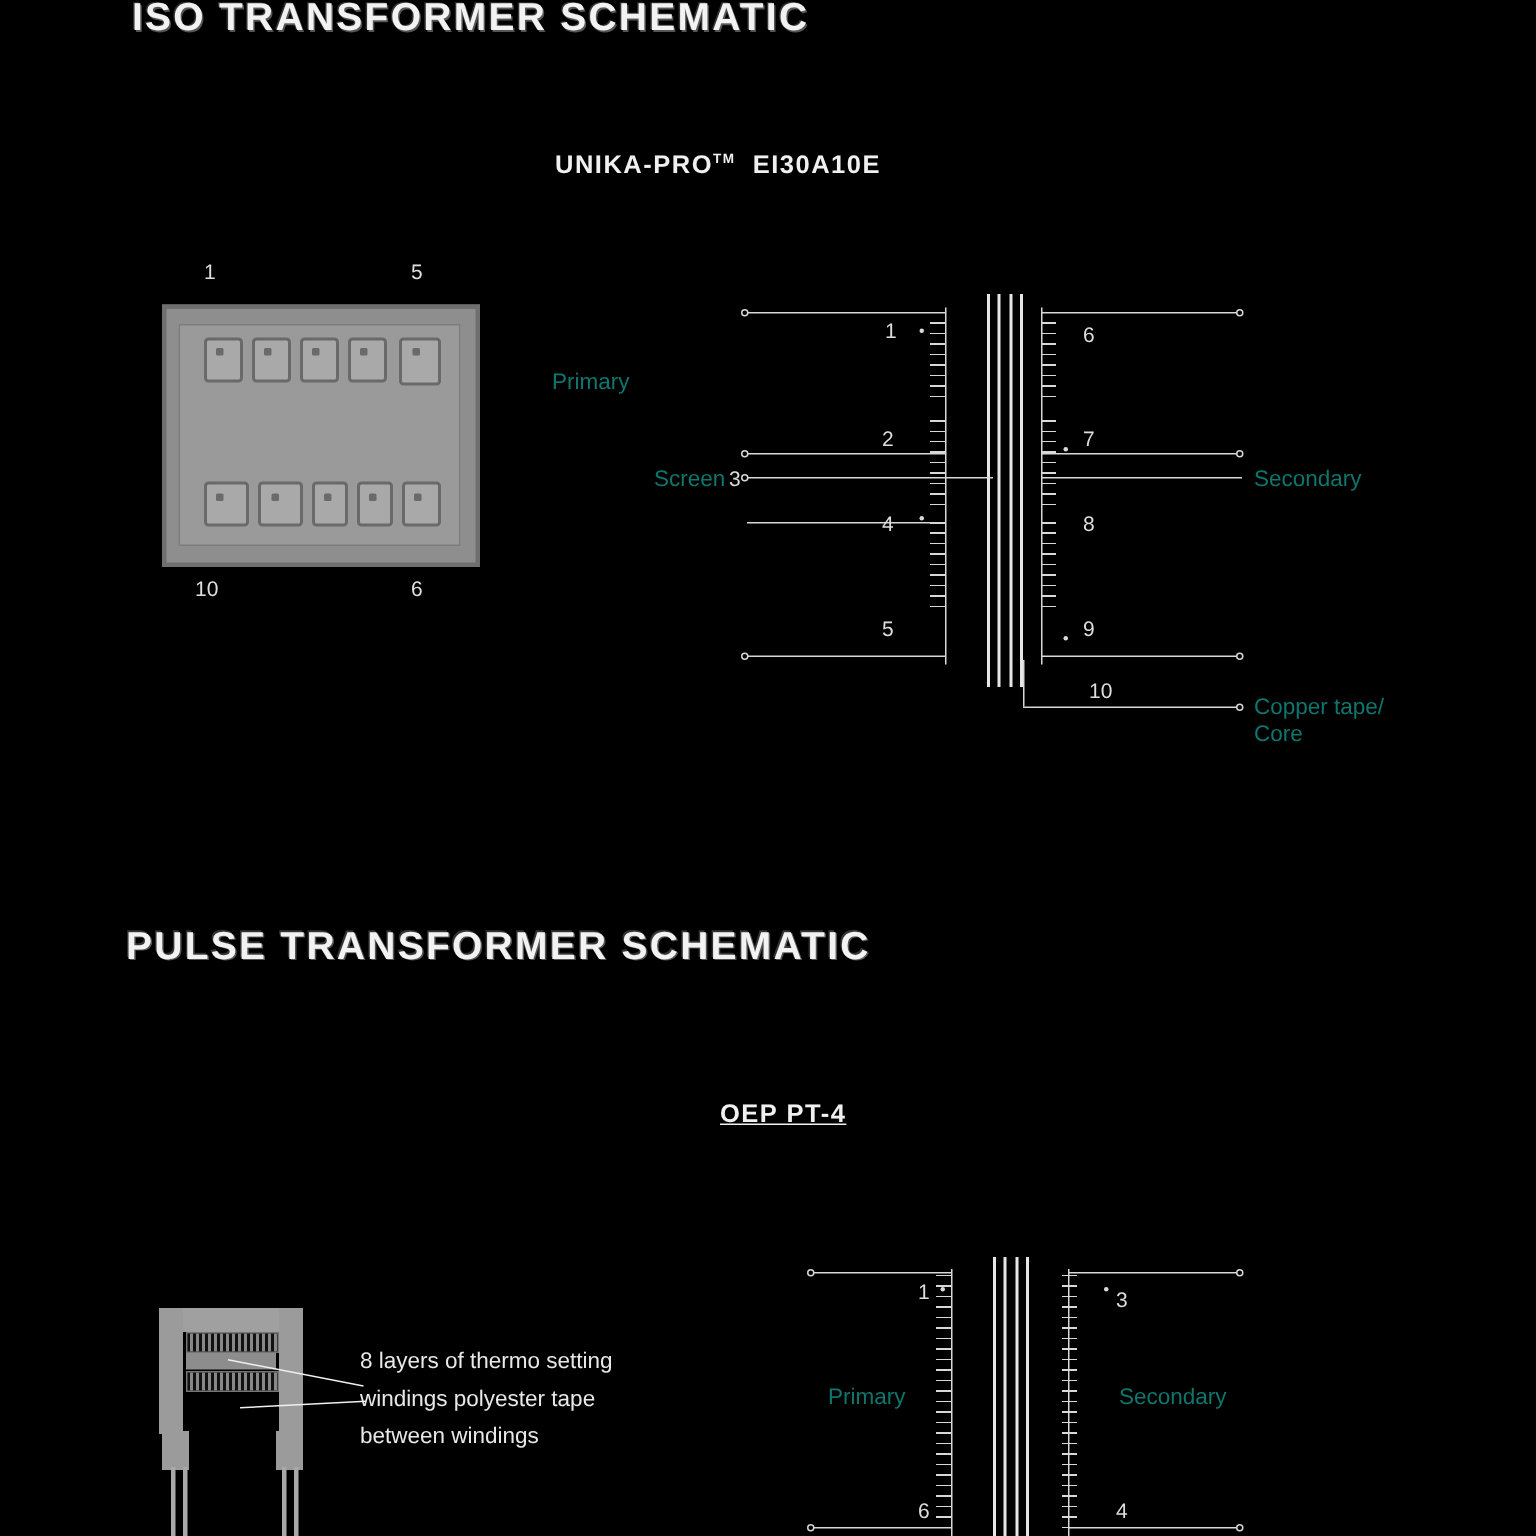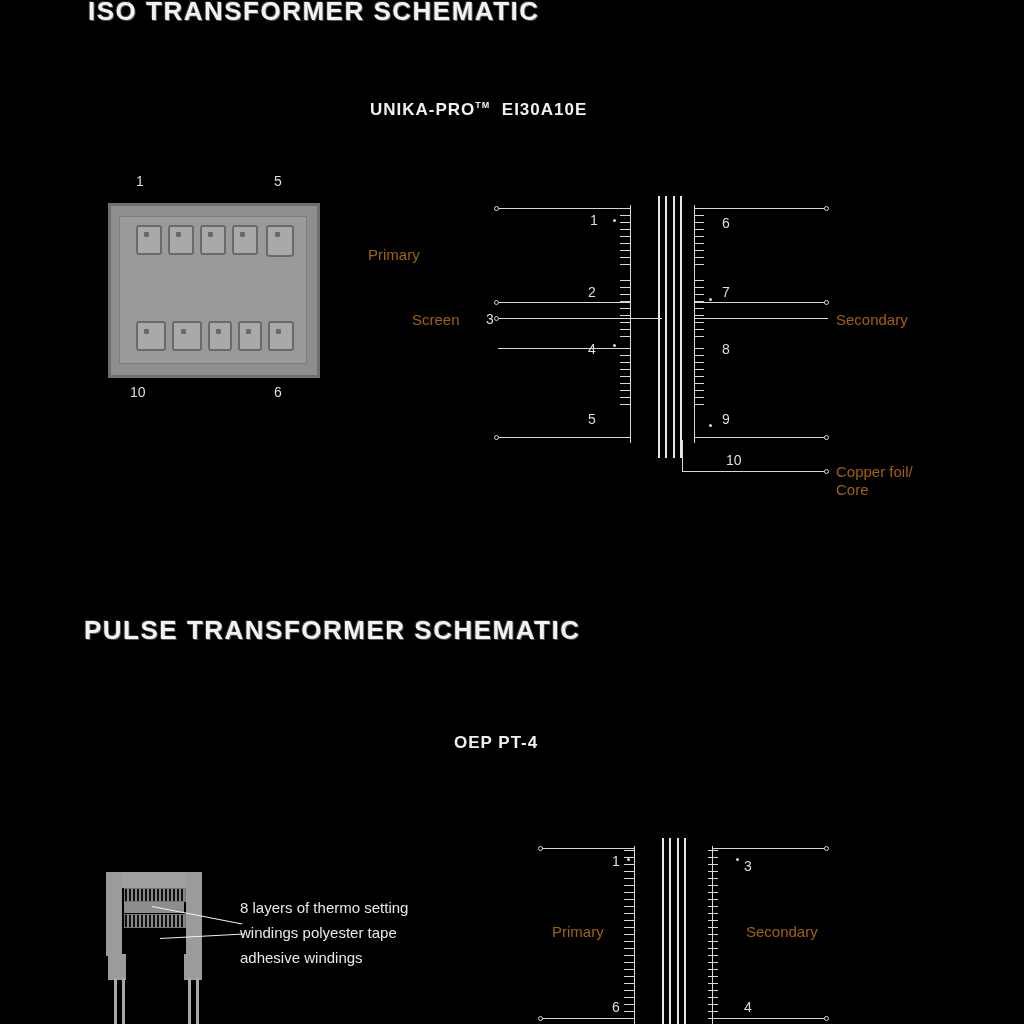--- a/index.html
+++ b/index.html
@@ -31,21 +31,21 @@
     letter-spacing: 1px;
     color: #f0f0f0;
     white-space: nowrap;
   }
   .part-title sup {
     font-size: 9px;
     vertical-align: super;
   }
   .lbl {
     font-size: 15px;
-    color: #a16207;
+    color: #0f766e;
     white-space: nowrap;
   }
   .pinnum {
     font-size: 14px;
     color: #dedede;
     white-space: nowrap;
   }
   .note {
     font-size: 15px;
     color: #e8e8e8;
@@ -186,22 +186,22 @@
         <span class="pin-hole" style="left:6px; top:6px;"></span>
       </div>
     <div class="pin-pad" style="left:148px; top:104px; width:22px; height:26px;">
         <span class="pin-hole" style="left:6px; top:6px;"></span>
       </div>
   </div>
 </div>
 
 <div class="abs lbl" style="left:368px; top:246px;">Primary</div>
 <div class="abs lbl" style="left:836px; top:311px;">Secondary</div>
-<div class="abs lbl" style="left:412px; top:311px;">Screen</div>
-<div class="abs lbl" style="left:836px; top:463px;">Copper foil/</div>
+<div class="abs lbl" style="left:436px; top:311px;">Screen</div>
+<div class="abs lbl" style="left:836px; top:463px;">Copper tape/</div>
 <div class="abs lbl" style="left:836px; top:481px;">Core</div>
 
 <div class="core abs" style="left:658px; top:196px; height:262px;"></div>
 <div class="core abs" style="left:665px; top:196px; height:262px;"></div>
 <div class="core abs" style="left:673px; top:196px; height:262px;"></div>
 <div class="core abs" style="left:680px; top:196px; height:262px;"></div>
 
 <div class="v abs" style="left:630px; top:205px; height:238px;"></div>
 <div class="coil abs" style="left:620px; top:208px; height:62px;"></div>
 <div class="coil abs" style="left:620px; top:280px; height:62px;"></div>
@@ -249,40 +249,40 @@
 <div class="term abs" style="left:824px; top:435px;"></div>
 <div class="dot abs" style="left:709px; top:424px;"></div>
 <div class="pinnum abs" style="left:722px; top:411px;">9</div>
 
 <div class="v abs" style="left:682px; top:440px; height:31px;"></div>
 <div class="h abs" style="left:682px; top:471px; width:146px;"></div>
 <div class="term abs" style="left:824px; top:469px;"></div>
 <div class="pinnum abs" style="left:726px; top:452px;">10</div>
 
 <div class="abs section-title" style="left:84px; top:615px;">PULSE TRANSFORMER SCHEMATIC</div>
-<div class="abs part-title" style="left:454px; top:733px;">OEP PT-4</div>
+<div class="abs part-title" style="left:480px; top:733px;text-decoration:underline;">OEP PT-4</div>
 
 <div class="abs pt-photo">
   <div class="pt-body"></div>
   <div class="pt-bobbin-l"></div>
   <div class="pt-bobbin-r"></div>
   <div class="pt-core-mid"></div>
   <div class="pt-wind"></div>
   <div class="pt-wind pt-wind2"></div>
   <div class="pt-foot" style="left:10px;"></div>
   <div class="pt-foot" style="left:86px;"></div>
   <div class="pt-lead" style="left:16px; top:110px; height:46px;"></div>
   <div class="pt-lead" style="left:24px; top:110px; height:46px;"></div>
   <div class="pt-lead" style="left:90px; top:110px; height:46px;"></div>
   <div class="pt-lead" style="left:98px; top:110px; height:46px;"></div>
 </div>
 
 <div class="abs note" style="left:240px; top:898px;">8 layers of thermo setting</div>
 <div class="abs note" style="left:240px; top:923px;">windings polyester tape</div>
-<div class="abs note" style="left:240px; top:948px;">adhesive windings</div>
+<div class="abs note" style="left:240px; top:948px;">between windings</div>
 <div class="leader abs" style="left:152px; top:906px; width:92px; transform:rotate(11deg);"></div>
 <div class="leader abs" style="left:160px; top:938px; width:84px; transform:rotate(-3deg);"></div>
 
 <div class="core abs" style="left:662px; top:838px; height:186px;"></div>
 <div class="core abs" style="left:669px; top:838px; height:186px;"></div>
 <div class="core abs" style="left:677px; top:838px; height:186px;"></div>
 <div class="core abs" style="left:684px; top:838px; height:186px;"></div>
 
 <div class="v abs" style="left:634px; top:846px; height:178px;"></div>
 <div class="coil abs" style="left:624px; top:850px; height:170px;"></div>

